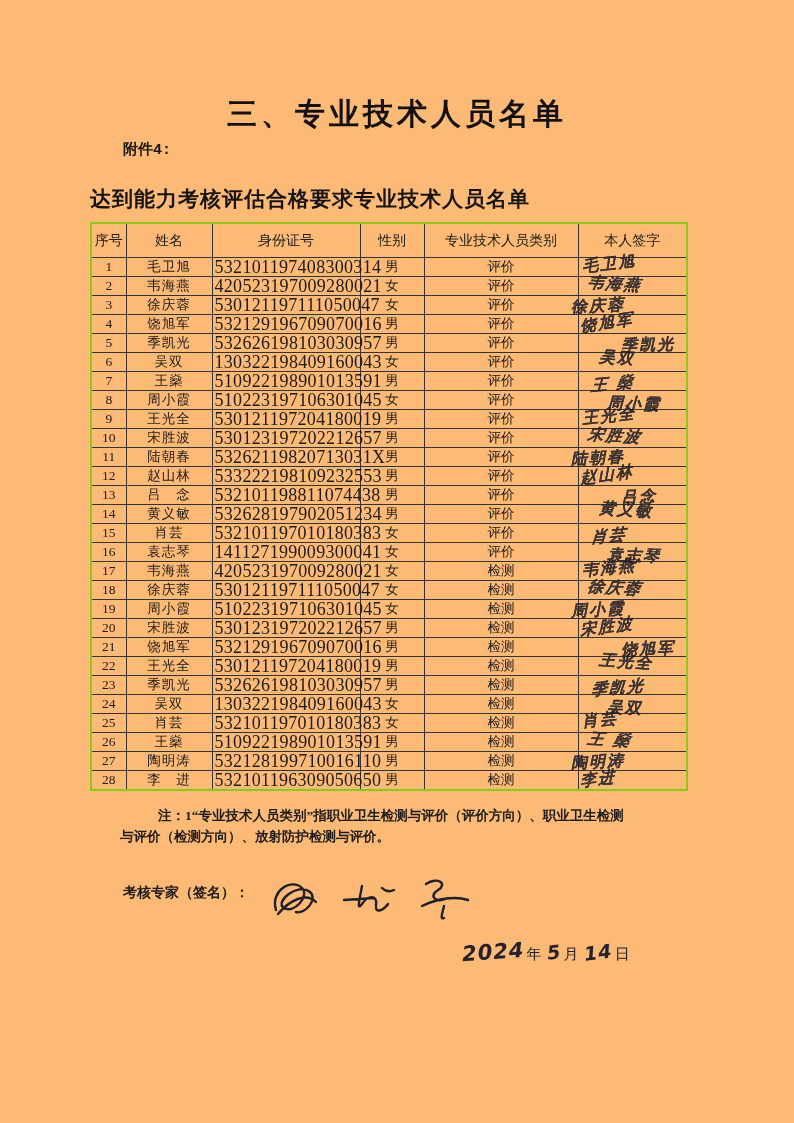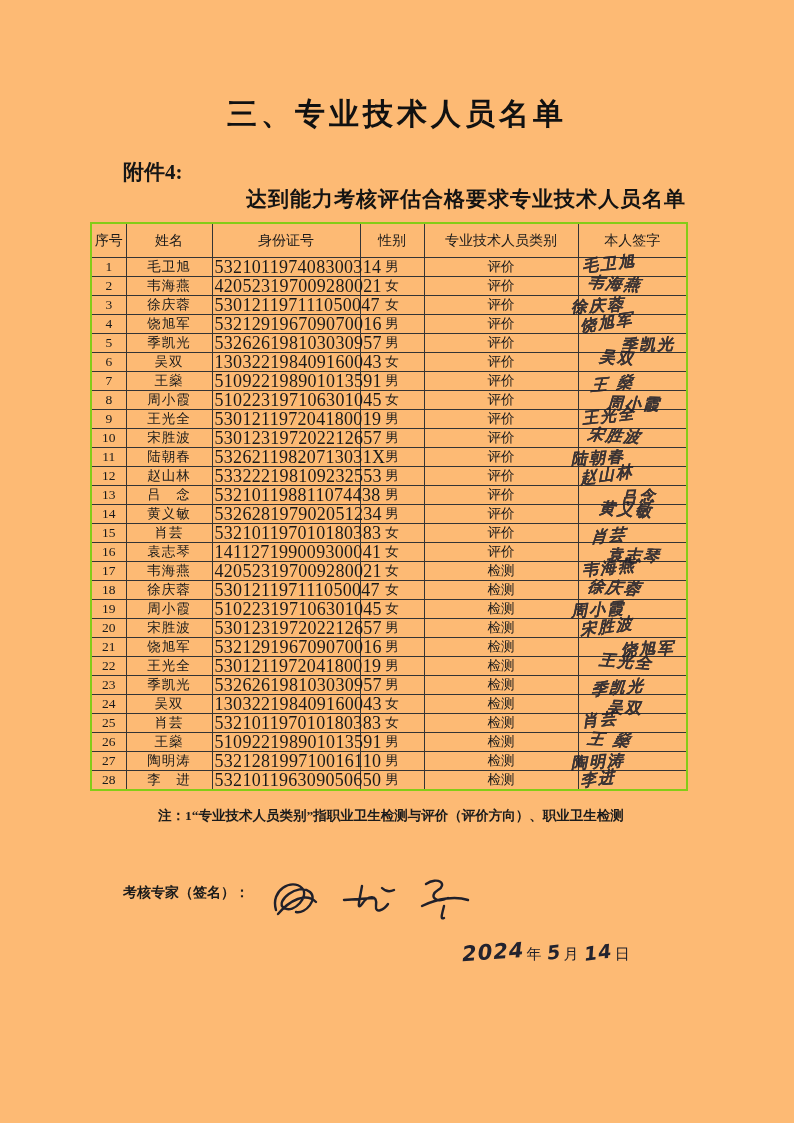--- a/index.html
+++ b/index.html
@@ -13,27 +13,27 @@
   }
   .sheet{position:absolute;inset:0;background:#fdba74;}
 
   .main-title{
     position:absolute;top:94px;left:0;width:794px;
     text-align:center;
     font-family:"Liberation Sans","DejaVu Sans",sans-serif;
     font-size:30px;font-weight:bold;letter-spacing:4px;color:#111;
   }
   .attach-label{
-    position:absolute;top:158px;left:123px;
-    font-family:Liberation Serif, serif;
-    font-size:21px;font-weight:bold;color:#161616;
+    position:absolute;top:140px;left:123px;
+    font-family:Liberation Mono, monospace;
+    font-size:15px;font-weight:bold;color:#161616;
   }
   .table-title{
     position:absolute;top:185px;left:90px;width:596px;
-    text-align:right;
+    text-align:left;
     font-family:"Liberation Sans","DejaVu Sans",sans-serif;
     font-size:21px;font-weight:bold;letter-spacing:1px;color:#131313;
   }
 
   table.roster{
     position:absolute;top:222px;left:90px;width:596px;
     border-collapse:collapse;table-layout:fixed;
     font-size:13.5px;color:#1a1a1a;
   }
   table.roster th,table.roster td{
@@ -414,20 +414,21 @@
       <td class="cat-cell">检测</td>
       <td class="sig-cell">
         <span class="sig">李进</span>
       </td>
     </tr>
       </tbody>
   </table>
 
   <div class="note">
     <p class="l1">注：1“专业技术人员类别”指职业卫生检测与评价（评价方向）、职业卫生检测</p>
+    <p class="l2">与评价（检测方向）、放射防护检测与评价。</p>
   </div>
 
   <div class="experts">考核专家（签名）：</div>
 
   <svg class="expert-scribbles" viewBox="0 0 250 78" fill="none" stroke="#20202a" stroke-width="2.4" stroke-linecap="round" stroke-linejoin="round">
     <path d="M18,48 C12,28 34,16 44,26 C52,34 36,52 26,46 C16,40 40,20 52,30 C60,37 48,52 38,50 M20,52 C32,38 48,30 58,40"></path>
     <path d="M86,38 L116,36 M104,24 C102,36 98,50 104,42 C110,33 120,32 118,44 C117,52 126,48 130,42 M124,26 C128,30 132,30 136,28"></path>
     <path d="M168,22 C180,14 190,22 180,28 C170,34 178,42 190,36 M164,44 C180,36 198,34 210,38 M186,44 C184,52 182,58 186,56"></path>
   </svg>
 

